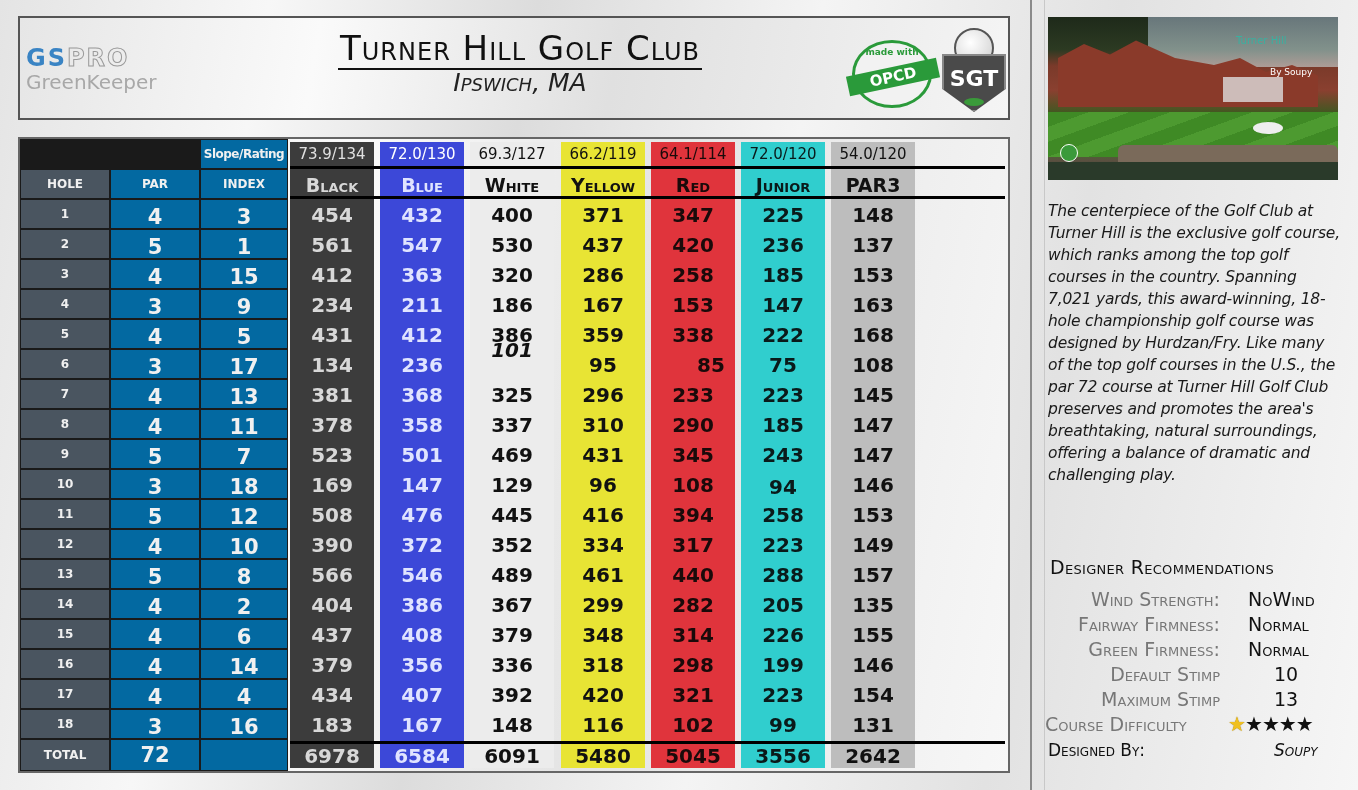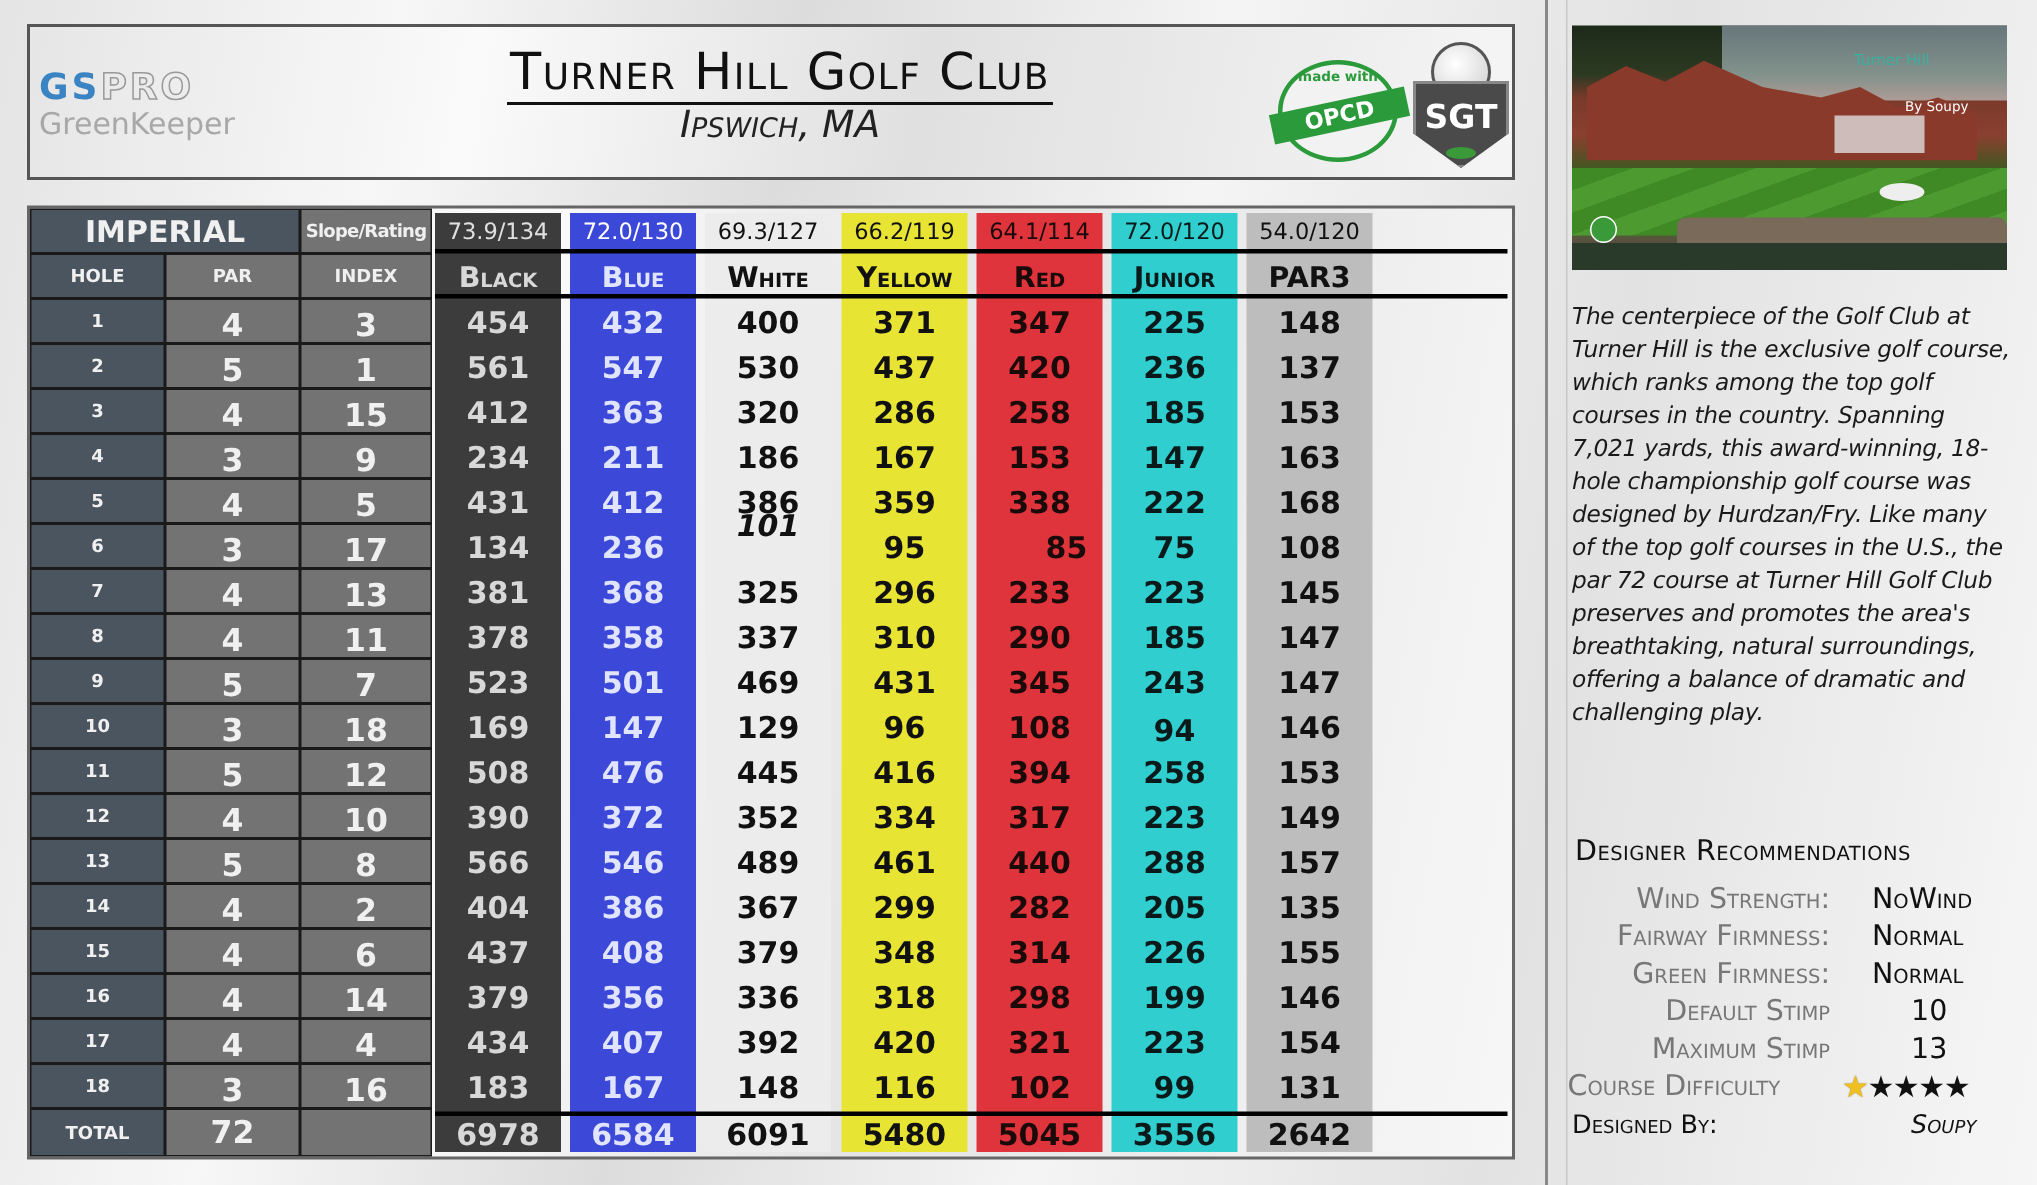--- a/index.html
+++ b/index.html
@@ -65,21 +65,21 @@
   .card {
     position: absolute; left: 18px; top: 137px; width: 992px; height: 636px;
     border: 2px solid #666;
     background: linear-gradient(100deg, #e8e8e8 0%, #fbfbfb 30%, #e4e4e4 60%, #f7f7f7 100%);
   }
   .left-table { position: absolute; left: 0; top: 0; width: 268px; height: 632px; background: #1a1a1a; }
   .lt-cell {
     position: absolute; color: #f0f0f0; text-align: center; font-weight: bold;
   }
   .lt-hole { background: #4a5560; }
-  .lt-blue { background: #737373; }
+  .lt-blue { background: #0369a1; }
   .imperial-label { font-size: 20px; line-height: 28px; }
   .sr-label { font-size: 12px; line-height: 28px; letter-spacing: -0.5px; }
   .col-head { font-size: 12px; line-height: 28px; }
   .hole-num { font-size: 12px; }
   .big-num { font-size: 21px; }
 
   .tee-col { position: absolute; top: 0; height: 632px; }
   .tee-rating { position: absolute; left: 0; top: 3px; width: 100%; height: 24px; font-size: 15px; line-height: 24px; text-align: center; }
   .tee-name { position: absolute; left: 0; top: 31px; width: 100%; height: 28px; font-size: 19px; line-height: 30px; text-align: center; font-variant: small-caps; font-weight: bold; }
   .tee-body { position: absolute; left: 0; top: 3px; width: 100%; height: 626px; }
@@ -141,21 +141,20 @@
     </div>
     <div class="sgt-badge">
       <div class="sgt-ball"></div>
       <div class="sgt-shield">SGT</div>
       <div class="sgt-green"></div>
     </div>
   </div>
 
   <div class="card" id="card">
     <div class="left-table" id="left-table">
-        <div class="lt-cell lt-hole imperial-label" style="left: 1px; top: 1px; width: 178px; height: 28px; line-height: 28px;">IMPERIAL</div>
         <div class="lt-cell lt-blue sr-label" style="left: 181px; top: 1px; width: 86px; height: 28px; line-height: 28px;">Slope/Rating</div>
         <div class="lt-cell lt-hole col-head" style="left: 1px; top: 31px; width: 88px; height: 28px; line-height: 28px;">HOLE</div>
         <div class="lt-cell lt-blue col-head" style="left: 91px; top: 31px; width: 88px; height: 28px; line-height: 28px;">PAR</div>
         <div class="lt-cell lt-blue col-head" style="left: 181px; top: 31px; width: 86px; height: 28px; line-height: 28px;">INDEX</div>
         <div class="lt-cell lt-hole hole-num" style="left: 1px; top: 61px; width: 88px; height: 28px; line-height: 28px;">1</div>
         <div class="lt-cell lt-blue big-num" style="left: 91px; top: 61px; width: 88px; height: 28px; line-height: 28px; padding-top: 3px;">4</div>
         <div class="lt-cell lt-blue big-num" style="left: 181px; top: 61px; width: 86px; height: 28px; line-height: 28px; padding-top: 3px;">3</div>
         <div class="lt-cell lt-hole hole-num" style="left: 1px; top: 91px; width: 88px; height: 28px; line-height: 28px;">2</div>
         <div class="lt-cell lt-blue big-num" style="left: 91px; top: 91px; width: 88px; height: 28px; line-height: 28px; padding-top: 3px;">5</div>
         <div class="lt-cell lt-blue big-num" style="left: 181px; top: 91px; width: 86px; height: 28px; line-height: 28px; padding-top: 3px;">1</div>

